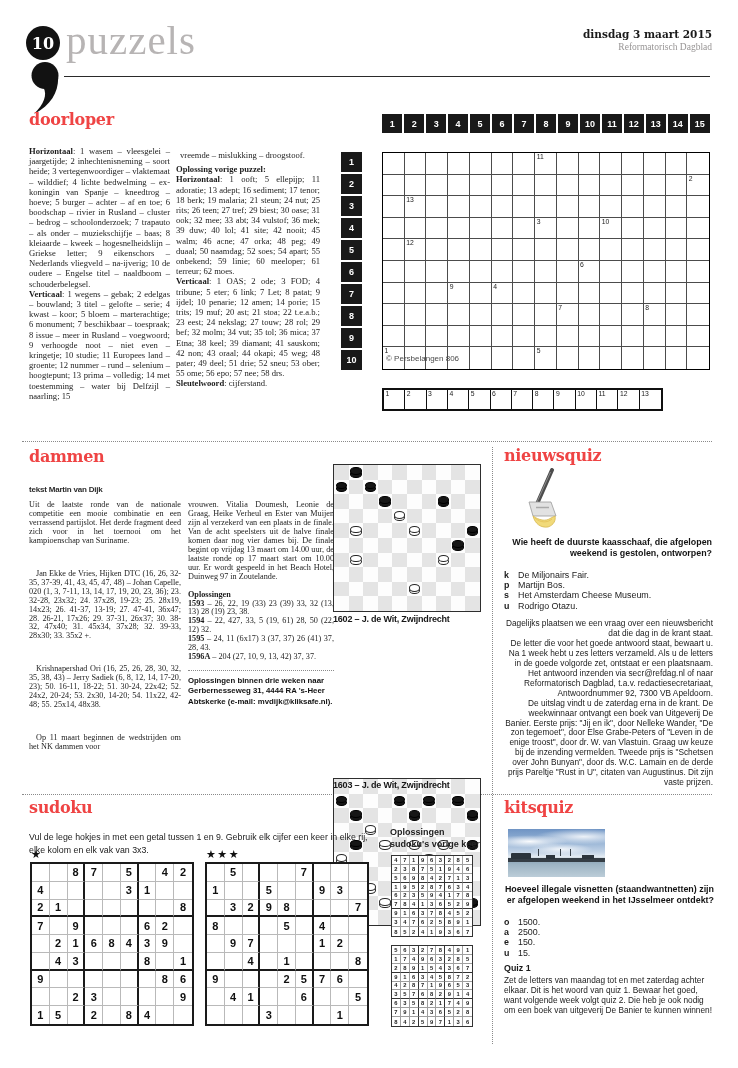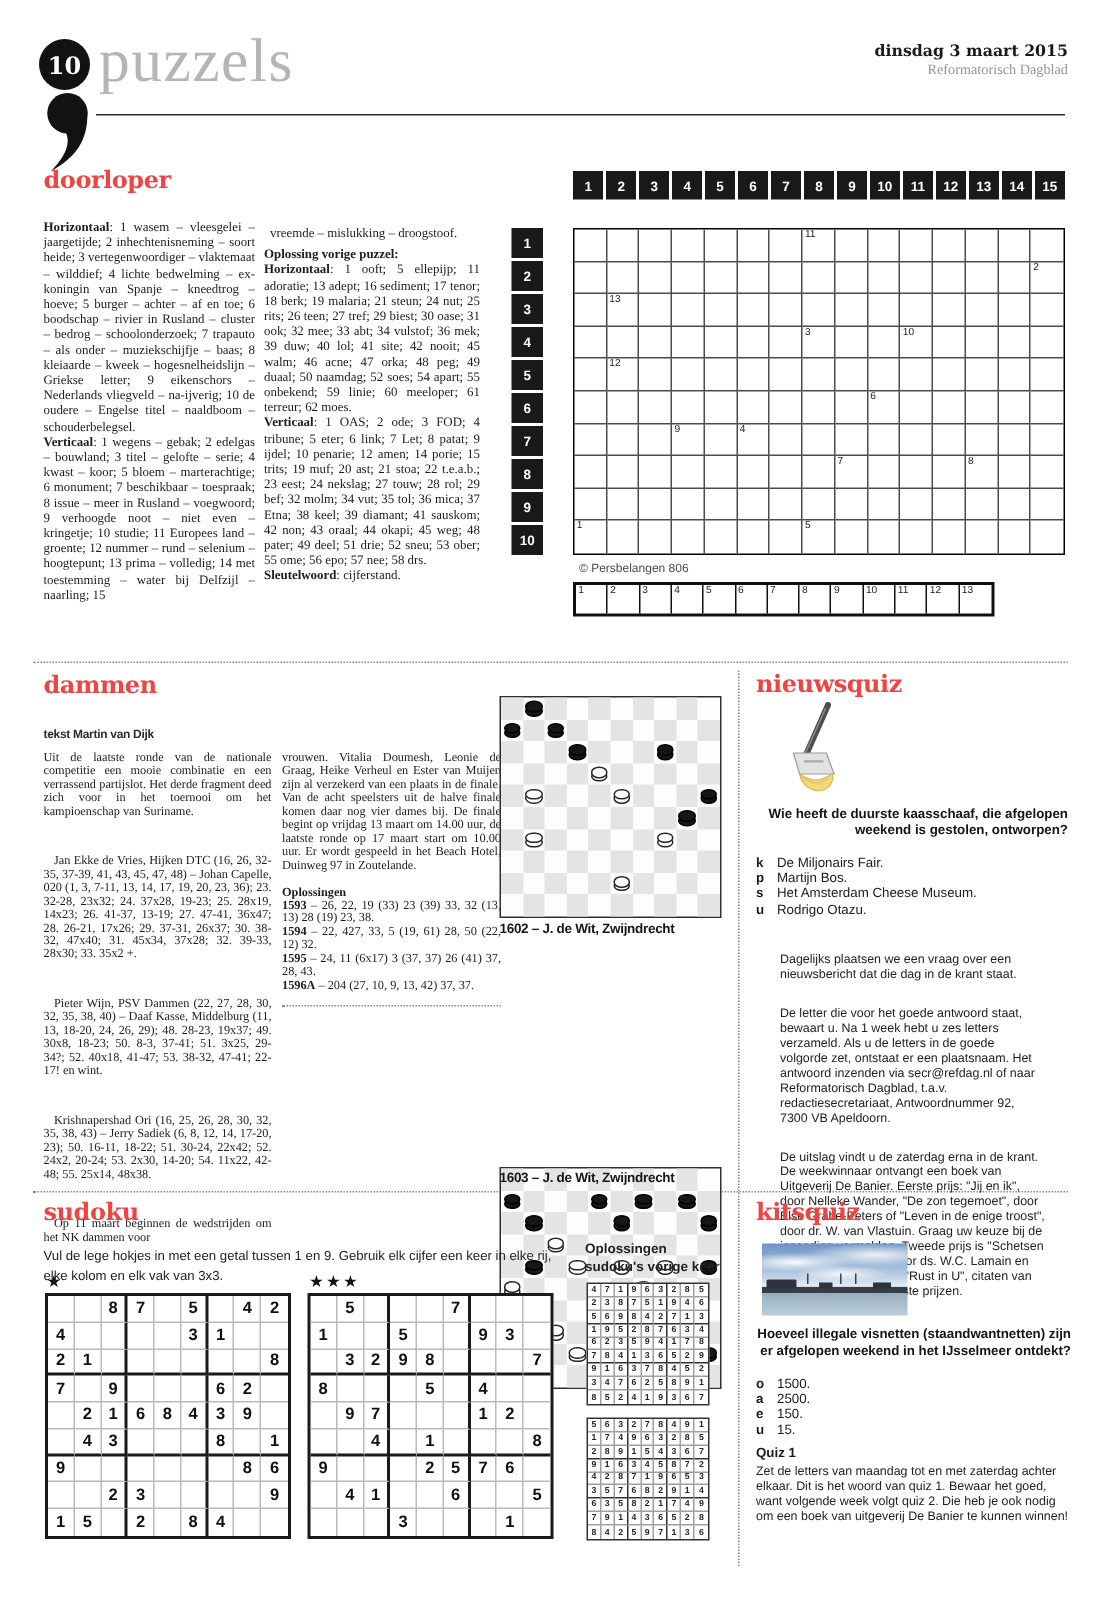--- a/index.html
+++ b/index.html
@@ -32,21 +32,21 @@
     grid-template-rows:repeat(10,1fr);gap:1.5px;}
   .dp-head{background:#191919;color:#fff;font-size:9px;font-weight:bold;
     display:flex;align-items:center;justify-content:center;}
   #dp-grid{left:382px;top:152px;width:328px;height:218px;border:1.5px solid #000;
     display:grid;grid-template-columns:repeat(15,1fr);grid-template-rows:repeat(10,1fr);
     box-sizing:border-box;background:#fff;}
   .dp-cell{border-right:1px solid #4c4c4c;border-bottom:1px solid #4c4c4c;position:relative;}
   .dp-cell:nth-child(15n){border-right:none;}
   .dp-cell:nth-child(n+136){border-bottom:none;}
   .dp-num{position:absolute;top:0;left:1.5px;font-size:6.8px;color:#222;}
-  #dp-copy{left:386px;top:374px;font-size:8px;color:#4a4a4a;}
+  #dp-copy{left:386px;top:354px;font-size:8px;color:#4a4a4a;}
   #dp-answer{left:382px;top:388px;width:281px;height:23px;border:2px solid #101010;
     display:grid;grid-template-columns:repeat(13,1fr);box-sizing:border-box;}
   .dp-acell{border-right:1px solid #101010;position:relative;}
   .dp-acell:last-child{border-right:none;}
   
   .dotrule{border-top:1.5px dotted #8a8a8a;height:0;}
   #hrule1{left:22px;top:441px;width:690px;}
   #hrule2{left:22px;top:794px;width:690px;}
   #vrule{left:492px;top:447px;height:597px;border-left:1.5px dotted #8a8a8a;width:0;}
   
@@ -105,21 +105,21 @@
   #mini1{left:391px;top:945px;}
   .ms-cell{border-right:0.5px solid #9f9f9f;border-bottom:0.5px solid #9f9f9f;
     display:flex;align-items:center;justify-content:center;font-size:5.8px;font-weight:bold;color:#222;}
   .ms-cell:nth-child(9n){border-right:none;}
   .ms-cell:nth-child(n+73){border-bottom:none;}
   .ms-cell.br{border-right:1.2px solid #333;}
   .ms-cell.bb{border-bottom:1.2px solid #333;}
   
   .q-question{font-size:8.9px;font-weight:bold;line-height:10.8px;color:#141414;text-align:right;}
   .q-body{font-size:8.3px;line-height:9.95px;color:#222;text-align:left;}
-  .q-body p{margin:16px;}
+  .q-body p{margin:0;text-align:right;}
   .q-option{display:flex;font-size:8.9px;line-height:10.2px;color:#1b1b1b;}
   .q-letter{font-weight:bold;width:14px;flex:none;}
   #nq-title{left:504px;top:446px;}
   #nq-icon{left:521px;top:468px;}
   #nq-question{left:504px;top:537px;width:208px;}
   #nq-options{left:504px;top:570px;width:208px;}
   #nq-body{left:504px;top:619px;width:209px;}
   #kq-title{left:504px;top:798px;}
   #kq-photo{left:508px;top:829px;width:97px;height:48px;overflow:hidden;
     background-image:
@@ -421,32 +421,32 @@
 
 <div class="abs dotrule" id="hrule1"></div>
 <div class="abs dotrule" id="hrule2"></div>
 <div class="abs" id="vrule"></div>
 
 <div class="abs sec-title" id="dm-title">dammen</div>
 <div class="abs" id="dm-byline">tekst Martin van Dijk</div>
 <div class="abs dm-col" id="dm-col1">
   <p>Uit de laatste ronde van de nationale competitie een mooie combinatie en een verrassend partijslot. Het derde fragment deed zich voor in het toernooi om het kampioenschap van Suriname.</p>
   <p class="ind">Jan Ekke de Vries, Hijken DTC (16, 26, 32-35, 37-39, 41, 43, 45, 47, 48) – Johan Capelle, 020 (1, 3, 7-11, 13, 14, 17, 19, 20, 23, 36); 23. 32-28, 23x32; 24. 37x28, 19-23; 25. 28x19, 14x23; 26. 41-37, 13-19; 27. 47-41, 36x47; 28. 26-21, 17x26; 29. 37-31, 26x37; 30. 38-32, 47x40; 31. 45x34, 37x28; 32. 39-33, 28x30; 33. 35x2 +.</p>
-  <p class="ind">Pieter Wijn, PSV Dammen (22, 27, 28, 30, 32, 35, 38, 40) – Daaf Kasse, Middelburg (11, 13, 18-20, 24, 26, 29); 48. 28-23, 19x37; 49. 30x8, 18-23; 50. 8-3, 37-41; 51. 3x25, 29-34?; 52. 40x18, 41-47; 53. 38-32, 47-41; 22-17! en wint.</p>
   <p class="ind">Krishnapershad Ori (16, 25, 26, 28, 30, 32, 35, 38, 43) – Jerry Sadiek (6, 8, 12, 14, 17-20, 23); 50. 16-11, 18-22; 51. 30-24, 22x42; 52. 24x2, 20-24; 53. 2x30, 14-20; 54. 11x22, 42-48; 55. 25x14, 48x38.</p>
   <p class="ind">Op 11 maart beginnen de wedstrijden om het NK dammen voor</p>
 </div>
 <div class="abs dm-col" id="dm-col2">
   <p>vrouwen. Vitalia Doumesh, Leonie de Graag, Heike Verheul en Ester van Muijen zijn al verzekerd van een plaats in de finale. Van de acht speelsters uit de halve finale komen daar nog vier dames bij. De finale begint op vrijdag 13 maart om 14.00 uur, de laatste ronde op 17 maart start om 10.00 uur. Er wordt gespeeld in het Beach Hotel, Duinweg 97 in Zoutelande.</p>
   <p class="sol-head">Oplossingen</p>
   <p><strong>1593</strong><span> – 26, 22, 19 (33) 23 (39) 33, 32 (13, 13) 28 (19) 23, 38.</span></p>
   <p><strong>1594</strong><span> – 22, 427, 33, 5 (19, 61) 28, 50 (22, 12) 32.</span></p>
   <p><strong>1595</strong><span> – 24, 11 (6x17) 3 (37, 37) 26 (41) 37, 28, 43.</span></p>
   <p><strong>1596A</strong><span> – 204 (27, 10, 9, 13, 42) 37, 37.</span></p>
   <div class="dm-note-rule"></div>
+  <p class="dm-note">Oplossingen binnen drie weken naar Gerbernesseweg 31, 4444 RA 's-Heer Abtskerke (e-mail: mvdijk@kliksafe.nl).</p>
 </div>
 <div class="abs board" id="board0">
     <div class="sq shade"></div>
     <div class="sq"></div>
     <div class="sq shade"></div>
     <div class="sq"></div>
     <div class="sq shade"></div>
     <div class="sq"></div>
     <div class="sq shade"></div>
     <div class="sq"></div>

